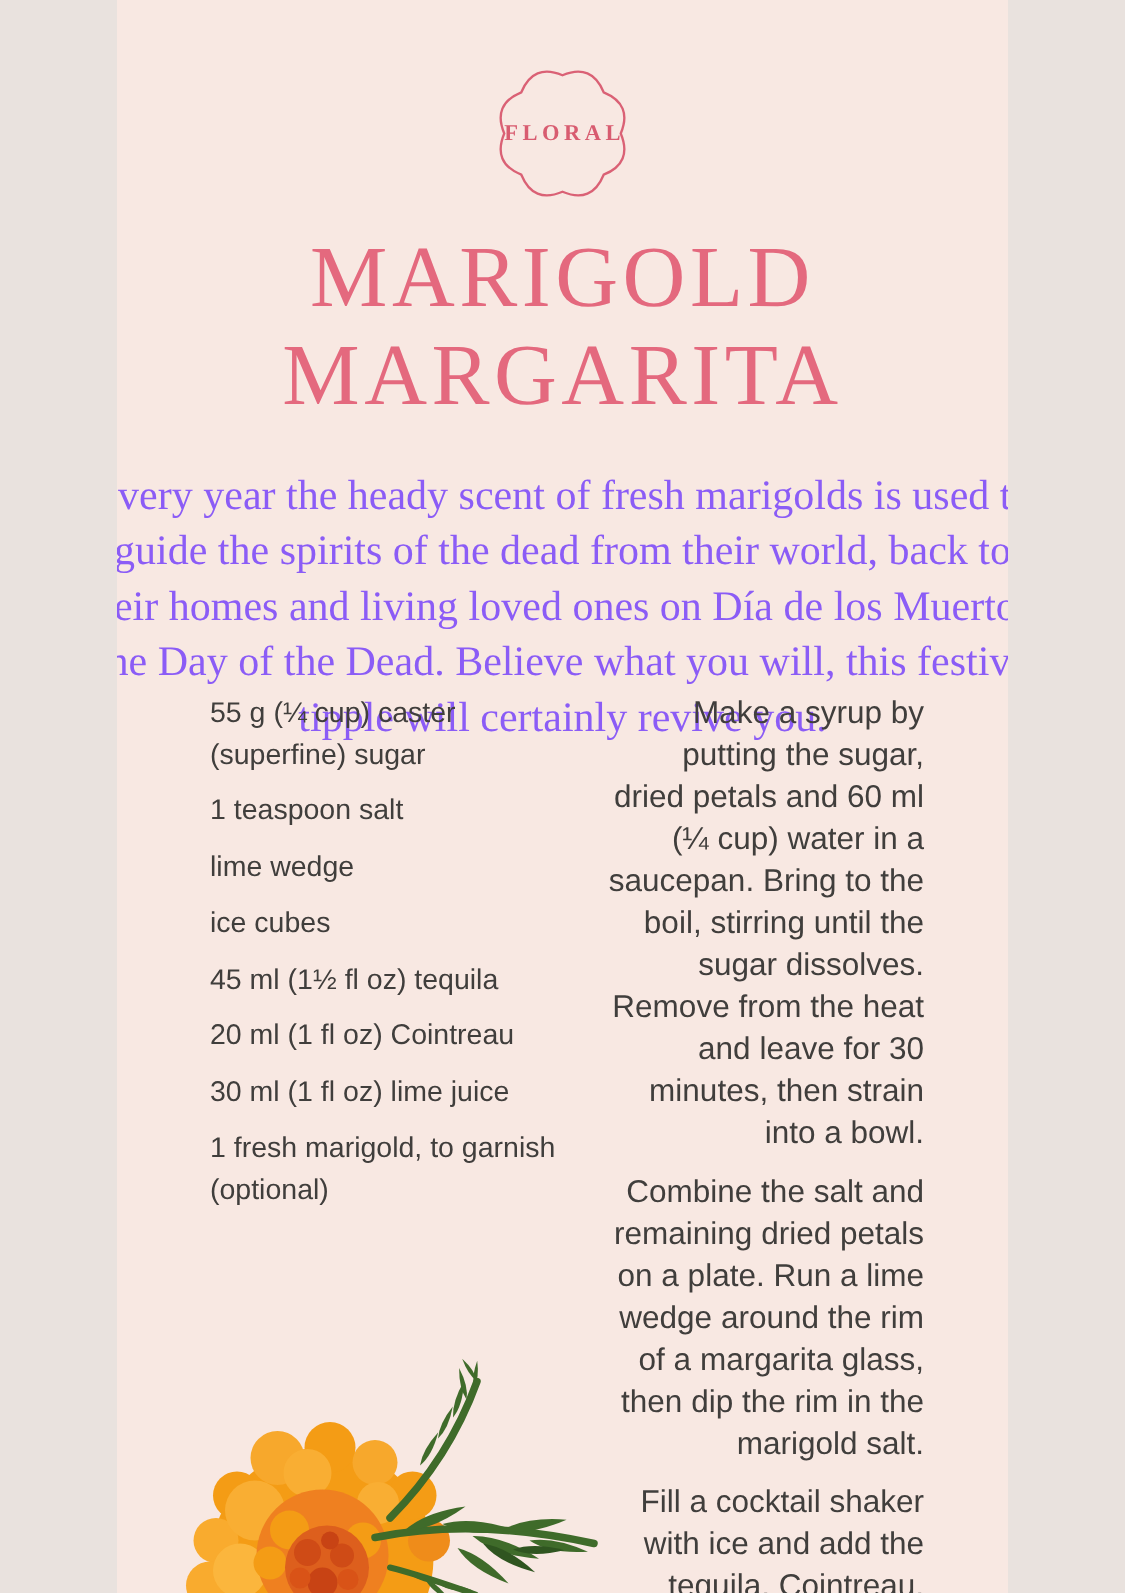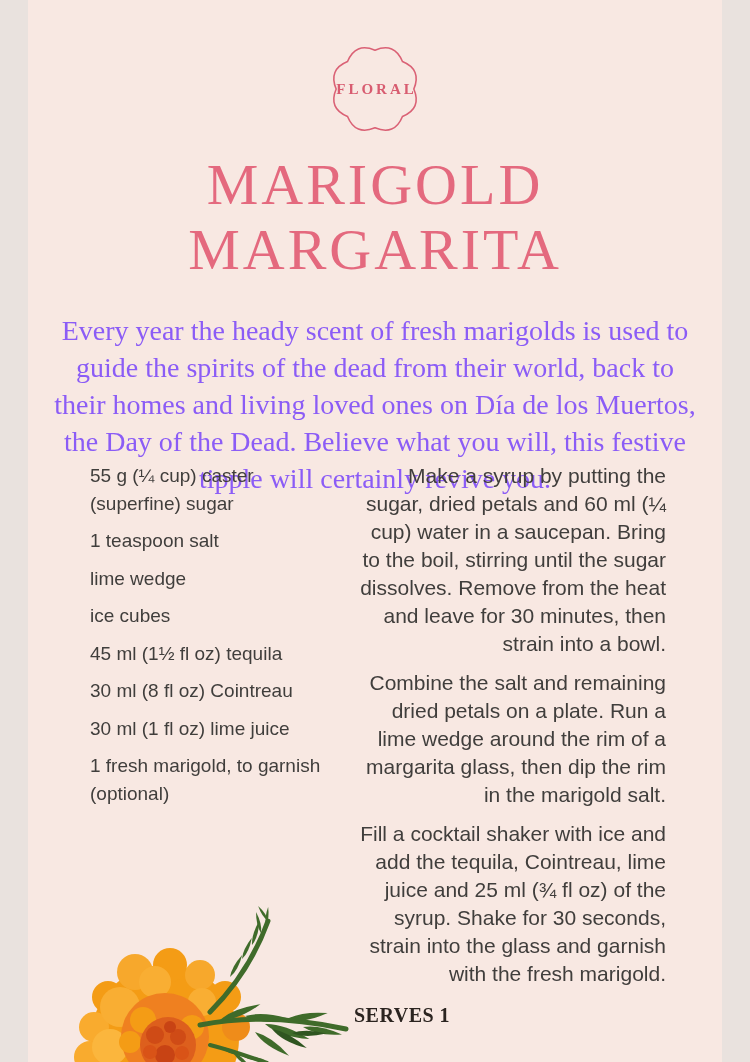--- a/index.html
+++ b/index.html
@@ -1,18 +1,18 @@
 <!DOCTYPE html>
 <html><head>
 <meta charset="utf-8">
 <style>
   html,body{margin:0;padding:0;background:#e9e2de;}
   .page{
     position:relative;
-    width:694px;height:1062px;
+    width:594px;height:1062px;
     margin:0 auto;
     background:#f8e8e2;
     overflow:hidden;
     font-family:"Liberation Sans", sans-serif;
   }
   
   .badge{
     position:absolute;top:40px;left:50%;transform:translateX(-50%);
     width:98px;height:98px;
   }
@@ -105,21 +105,21 @@
   <p class="intro">Every year the heady scent of fresh marigolds is used to guide the spirits of the dead from their world, back to their homes and living loved ones on Día de los Muertos, the Day of the Dead. Believe what you will, this festive tipple will certainly revive you.</p>
 
   <div class="columns">
 
     <div class="col-ingredients">
       <p>55 g (¼ cup) caster (superfine) sugar</p>
       <p>1 teaspoon salt</p>
       <p>lime wedge</p>
       <p>ice cubes</p>
       <p>45 ml (1½ fl oz) tequila</p>
-      <p>30 ml (8 fl oz) Cointreau</p>
+      <p>20 ml (1 fl oz) Cointreau</p>
       <p>30 ml (1 fl oz) lime juice</p>
       <p>1 fresh marigold, to garnish (optional)</p>
     </div>
 
     <div class="col-method">
       <p>Make a syrup by putting the sugar, dried petals and 60 ml (¼ cup) water in a saucepan. Bring to the boil, stirring until the sugar dissolves. Remove from the heat and leave for 30 minutes, then strain into a bowl.</p>
       <p>Combine the salt and remaining dried petals on a plate. Run a lime wedge around the rim of a margarita glass, then dip the rim in the marigold salt.</p>
       <p>Fill a cocktail shaker with ice and add the tequila, Cointreau, lime juice and 25 ml (¾ fl oz) of the syrup. Shake for 30 seconds, strain into the glass and garnish with the fresh marigold.</p>
       <div class="serves">SERVES 1</div>
     </div>

